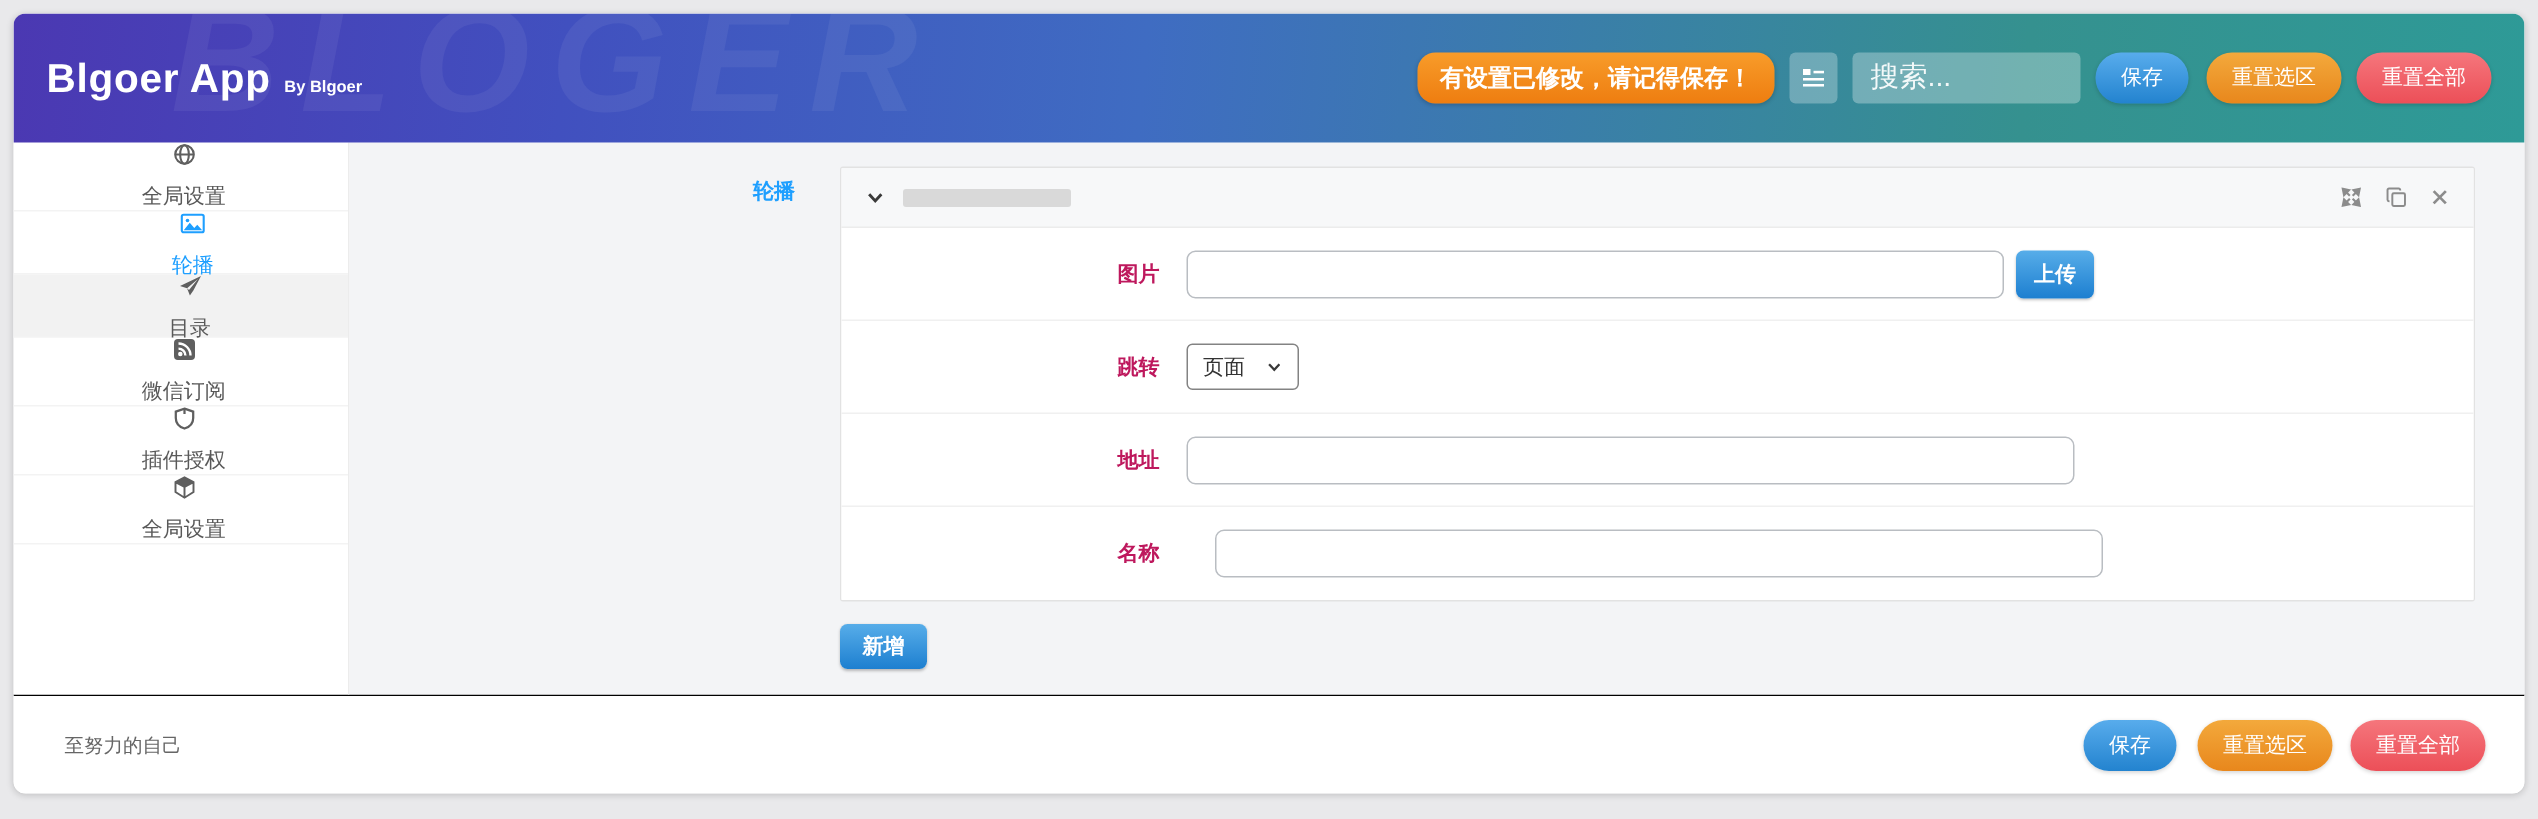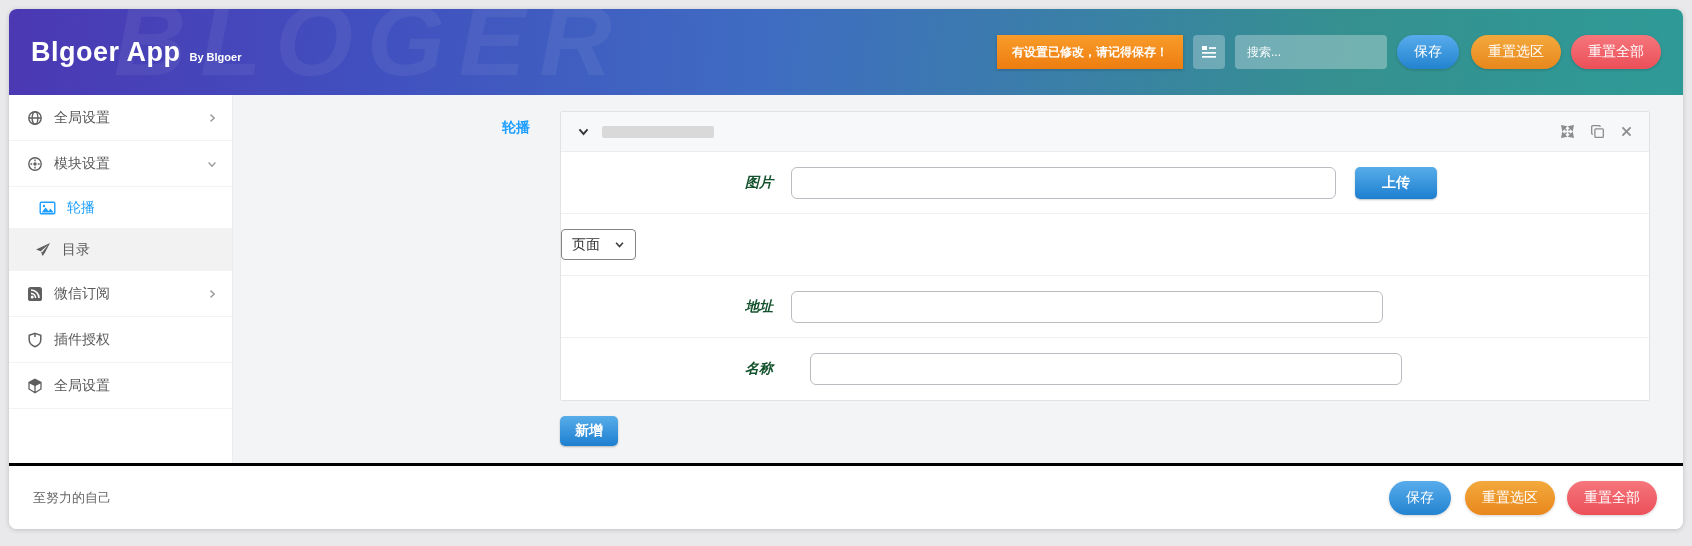--- a/index.html
+++ b/index.html
@@ -25,48 +25,48 @@
     font-style:italic; letter-spacing:14px; color:rgba(255,255,255,.06);
     user-select:none; white-space:nowrap;
   }
   .hdr-title-wrap { position:relative; display:flex; align-items:baseline; gap:9px; }
   .hdr-title { color:#fff; font-size:27px; font-weight:700; letter-spacing:.5px; }
   .hdr-sub { color:#fff; font-size:11px; font-weight:700; }
   .hdr-controls { position:relative; margin-left:auto; display:flex; align-items:center; gap:10px; }
   .notice {
     height:34px; display:flex; align-items:center; padding:16px 15px;
     background:linear-gradient(180deg,#f89c2a,#ee7d10);
-    color:#fff; font-size:12px; font-weight:700; border-radius:0;
+    color:#fff; font-size:16px; font-weight:700; border-radius:12px;
     box-shadow:0 1px 3px rgba(0,0,0,.2);
   }
   .icon-btn {
     width:32px; height:34px; border:none; border-radius:4px; cursor:pointer;
     background:rgba(255,255,255,.28); display:flex; align-items:center; justify-content:center;
   }
   .search {
     width:152px; height:34px; border:none; border-radius:4px; outline:none;
-    background:rgba(255,255,255,.30); color:#fff; font-size:12px; padding:0 12px;
+    background:rgba(255,255,255,.30); color:#fff; font-size:19px; padding:0 12px;
     font-family:"Liberation Sans","DejaVu Sans",sans-serif;
   }
   .search::placeholder { color:rgba(255,255,255,.92); }
   .pill {
     height:34px; padding:0 17px; border:none; border-radius:17px; cursor:pointer;
     color:#fff; font-size:14px; font-family:"Liberation Sans","DejaVu Sans",sans-serif;
     box-shadow:0 1px 3px rgba(0,0,0,.18); white-space:nowrap;
   }
   .pill.blue   { background:linear-gradient(180deg,#58acec,#2383cf);text-align:center; }
   .pill.orange { background:linear-gradient(180deg,#f3a93c,#e8871c); }
   .pill.red    { background:linear-gradient(180deg,#f5767c,#ec4f58); }
   .pill.blue + .pill { margin-left:2px; }
   
   .body-row { display:flex; height:368px; }
   .sidebar { width:224px; background:#fff; border-right:1px solid #ececec; }
   .s-item {
     display:flex; align-items:center; gap:11px; height:46px; padding:0 14px 0 18px;
-    font-size:14px; color:#595959; border-bottom:1px solid #f3f3f3; cursor:pointer;
+    font-size:14px; color:#595959; border-bottom:1px solid #f3f3f3; cursor:pointer;flex-direction:column;
   }
   .s-item.sub { height:42px; padding-left:30px; }
   .s-item.active { color:#1e9fff; }
   .s-item.gray { background:#f2f2f2;padding-left:26px; }
   .s-label { flex:1; }
   .s-ico { flex:none; }
   
   .content { flex:1; background:#f3f4f6; display:flex; padding-top:16px; }
   .section-label {
     flex:0 0 327px; text-align:right; padding-right:30px; padding-top:8px;
@@ -82,45 +82,45 @@
   .title-ph { width:112px; height:12px; background:#d9d9d9; border-radius:2px; cursor:text; }
   .panel-hd-icons { margin-left:auto; display:flex; align-items:center; gap:15px; }
   .panel-hd-icons button { border:none; background:transparent; cursor:pointer; display:flex; padding:0; }
   .frow {
     display:flex; align-items:center; height:62px; background:#fff;
     border-bottom:1px solid #f0f0f0;
   }
   .frow:last-child { border-bottom:none;gap:19px; }
   .f-label {
     width:230px; text-align:right; padding-right:18px;
-    color:#14532d; font-size:14px; font-weight:700;font-style:italic;
+    color:#be185d; font-size:14px; font-weight:700;
   }
   .f-input {
     height:32px; border:1px solid #b9bdc2; border-radius:6px; outline:none;
     padding:0 10px; font-size:14px; color:#333; background:#fff;
     font-family:"Liberation Sans","DejaVu Sans",sans-serif;
   }
   .f-input.w-img  { width:545px; }
   .f-input.w-full { width:592px; }
   .btn-sq {
-    height:32px; padding:0 27px; margin-left:19px; border:none; border-radius:5px;
+    height:32px; padding:0 12px; margin-left:8px; border:none; border-radius:5px;
     background:linear-gradient(180deg,#57ade9,#1d7fd0); color:#fff; font-size:14px;
     font-weight:700; cursor:pointer; box-shadow:0 1px 2px rgba(0,0,0,.25);
     font-family:"Liberation Sans","DejaVu Sans",sans-serif;
   }
   .btn-add { margin:15px 0 0 0; padding:0 15px; height:30px; }
   .jump-select {
     display:flex; align-items:center; gap:14px; height:31px; padding:0 10px;
     border:1px solid #838383; border-radius:4px; background:#fff; cursor:pointer;
     font-size:14px; color:#333;
   }
   
   .ftr {
-    height:66px; background:#fff; border-top:3px solid #000000;
-    display:flex; align-items:center; padding:0 26px 0 24px;
+    height:66px; background:#fff; border-top:1px solid #000000;
+    display:flex; align-items:center; padding:0 26px 0 34px;
   }
   .ftr-text { color:#666; font-size:13px; }
   .ftr-btns { margin-left:auto; display:flex; gap:12px; }
 </style>
 </head>
 <body>
 
 <div class="card">
 
   <header class="hdr">
@@ -151,34 +151,20 @@
     <nav class="sidebar">
       <div class="s-item">
         <svg class="s-ico" width="16" height="16" viewBox="0 0 16 16" fill="none" stroke="#5f5f5f" stroke-width="1.4">
           <circle cx="8" cy="8" r="6.2"></circle>
             <ellipse cx="8" cy="8" rx="2.9" ry="6.2"></ellipse>
             <line x1="1.8" y1="8" x2="14.2" y2="8"></line>
         </svg>
         <span class="s-label">全局设置</span>
         <svg width="12" height="12" viewBox="0 0 16 16" fill="none" stroke="#9a9a9a" stroke-width="1.8">
           <polyline points="6,3.5 11,8 6,12.5"></polyline>
-        </svg>
-      </div>
-      <div class="s-item">
-        <svg class="s-ico" width="16" height="16" viewBox="0 0 16 16" fill="none" stroke="#5f5f5f" stroke-width="1.4">
-          <circle cx="8" cy="8" r="6.2"></circle>
-            <circle cx="8" cy="8" r="1.7" fill="#5f5f5f" stroke="none"></circle>
-          <line x1="8" y1="3.4" x2="8" y2="5.2"></line>
-            <line x1="8" y1="10.8" x2="8" y2="12.6"></line>
-          <line x1="3.4" y1="8" x2="5.2" y2="8"></line>
-            <line x1="10.8" y1="8" x2="12.6" y2="8"></line>
-        </svg>
-        <span class="s-label">模块设置</span>
-        <svg width="12" height="12" viewBox="0 0 16 16" fill="none" stroke="#9a9a9a" stroke-width="1.8">
-          <polyline points="3.5,6 8,11 12.5,6"></polyline>
         </svg>
       </div>
       <div class="s-item sub active">
         <svg class="s-ico" width="17" height="16" viewBox="0 0 17 16" fill="none" stroke="#1e9fff" stroke-width="1.4">
           <rect x="1.2" y="2.2" width="14.6" height="11.6" rx="1.2"></rect>
           <circle cx="5" cy="6" r="1.2" fill="#1e9fff" stroke="none"></circle>
           <path d="M2.5 12.5 L6.5 7.5 L9.5 11 L11.5 8.8 L14.8 12.5 Z" fill="#1e9fff" stroke="none"></path>
         </svg>
         <span class="s-label">轮播</span>
       </div>
@@ -255,20 +241,21 @@
             </div>
           </div>
 
           <div class="frow">
             <div class="f-label">图片</div>
             <input class="f-input w-img" type="text" value="" style="">
             <button class="btn-sq">上传</button>
           </div>
 
           <div class="frow">
+            <div class="f-label">跳转</div>
             <div class="jump-select">
               <span>页面</span>
               <svg width="11" height="11" viewBox="0 0 16 16" fill="none" stroke="#3a3a3a" stroke-width="2.2">
                 <polyline points="3,5.5 8,11 13,5.5"></polyline>
               </svg>
             </div>
           </div>
 
           <div class="frow">
             <div class="f-label">地址</div>

